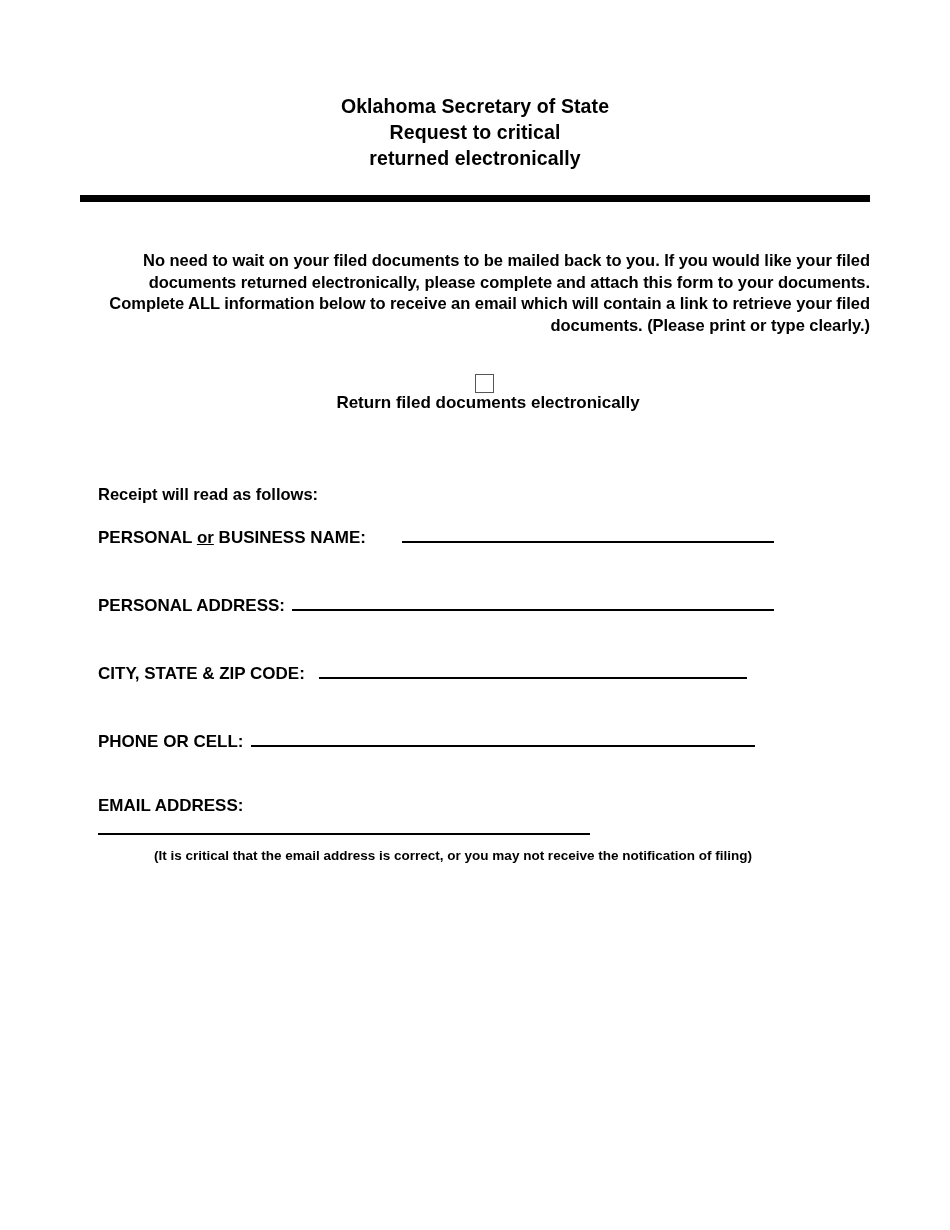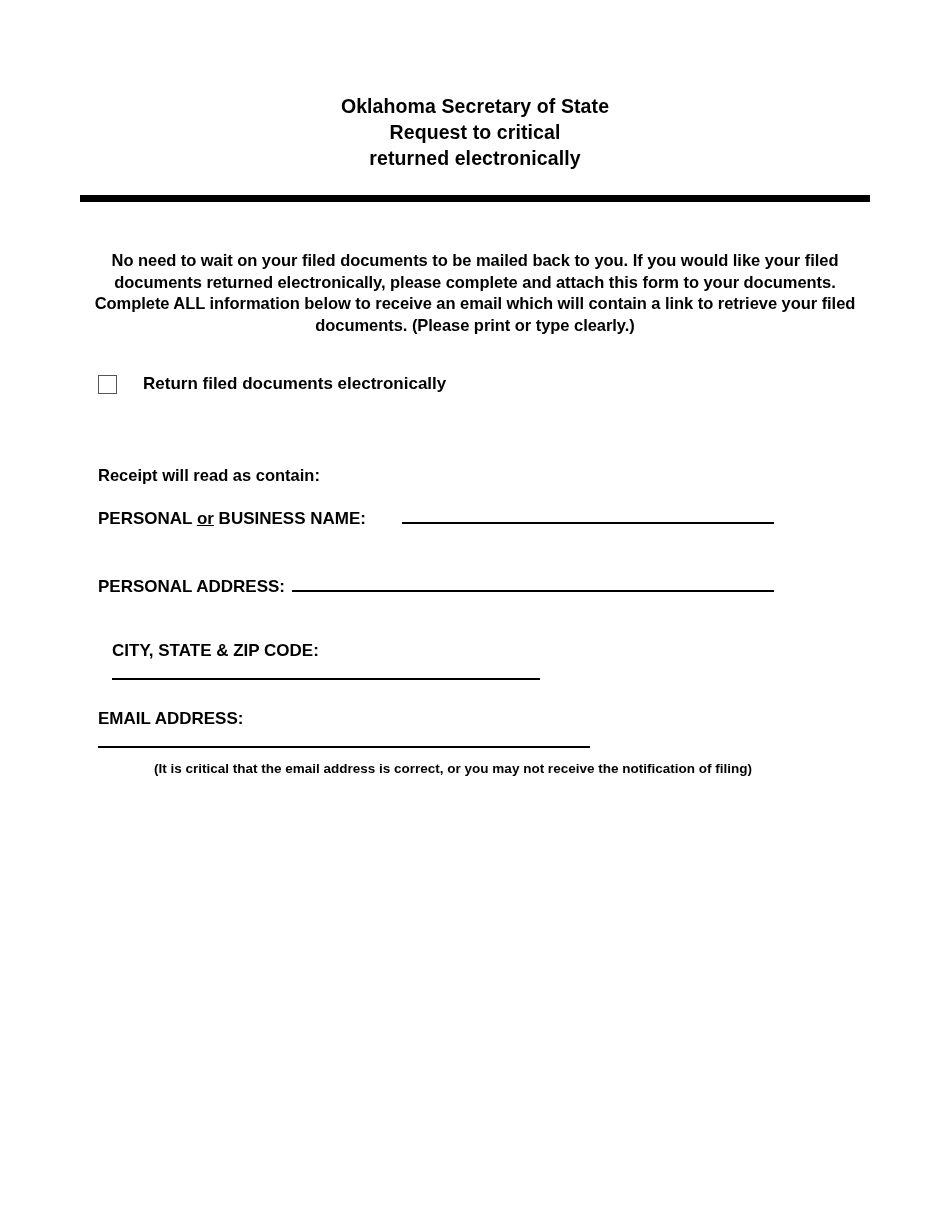--- a/index.html
+++ b/index.html
@@ -42,29 +42,30 @@
     background: #000000;
     width: 100%;
   }
 
   
   .intro {
     margin-top: 48px;
     font-size: 16.5px;
     font-weight: bold;
     line-height: 21.5px;
-    text-align: center;
+    text-align: right;
     letter-spacing: -0.05px;
   }
 
   
   .checkbox-row {
     margin-top: 38px;
     display: flex;
     align-items: center;
+    flex-direction: column;
   }
   .checkbox-box {
     width: 19px;
     height: 19px;
     border: 1.5px solid #555555;
     background: #ffffff;
     box-sizing: border-box;
     margin-left: 18px;
   }
   .checkbox-label {
@@ -105,21 +106,21 @@
   }
 
   .row-name .field-line   { width: 372px; margin-left: 11px; }
   .row-mail .field-line   { width: 482px; margin-left: 7px; }
   .row-city .field-line   { width: 428px; margin-left: 14px; }
   .row-phone .field-line  { width: 504px; margin-left: 8px; }
   .row-email .field-line  { width: 492px; margin-left: 0px; }
 
   .row-name   { margin-top: 20px; gap: 25px; }
   .row-mail   { margin-top: 28px; }
-  .row-city   { margin-top: 28px; flex-direction: column; }
+  .row-city   { margin-top: 28px; }
   .row-phone  { margin-top: 28px; }
   .row-email  { margin-top: 28px; flex-direction: column; }
 
   .note {
     margin-top: 12px;
     margin-left: 74px;
     font-size: 13.5px;
     font-weight: bold;
   }
 </style>
@@ -136,37 +137,41 @@
 
   <div class="rule"></div>
 
   <div class="intro">No need to wait on your filed documents to be mailed back to you.  If you would like your filed documents returned electronically, please complete and attach this form to your documents.  Complete ALL information below to receive an email which will contain a link to retrieve your filed documents.  (Please print or type clearly.)</div>
 
   <div class="checkbox-row">
     <div class="checkbox-box"></div>
     <div class="checkbox-label">Return filed documents electronically</div>
   </div>
 
-  <div class="receipt-heading">Receipt will read as contain:</div>
+  <div class="receipt-heading">Receipt will read as follows:</div>
 
   <div class="field-row row-name">
     <span class="field-label"><span>PERSONAL </span><span class="u">or</span><span> BUSINESS NAME:</span></span>
     <span class="field-line"></span>
   </div>
 
   <div class="field-row row-mail">
     <span class="field-label">PERSONAL ADDRESS:</span>
     <span class="field-line"></span>
   </div>
 
   <div class="field-row row-city">
     <span class="field-label">CITY, STATE &amp; ZIP CODE:</span>
     <span class="field-line"></span>
   </div>
 
+  <div class="field-row row-phone">
+    <span class="field-label">PHONE OR CELL:</span>
+    <span class="field-line"></span>
+  </div>
 
   <div class="field-row row-email">
     <span class="field-label">EMAIL ADDRESS:</span>
     <span class="field-line"></span>
   </div>
 
   <div class="note">(It is critical that the email address is correct, or you may not receive the notification of filing)</div>
 
 </div>
 

